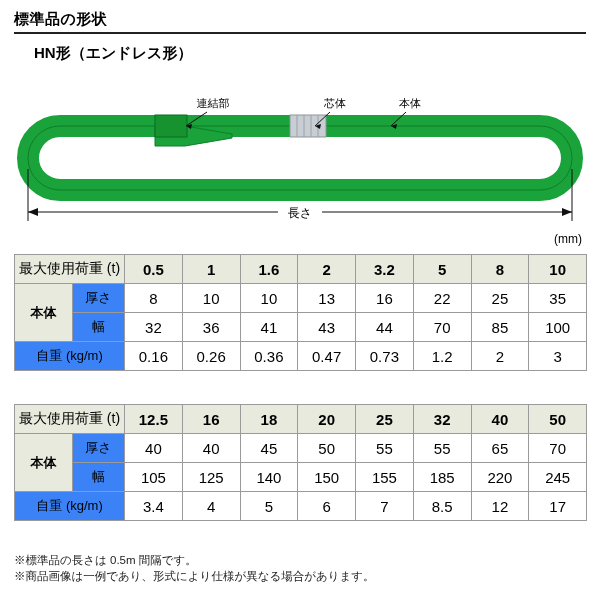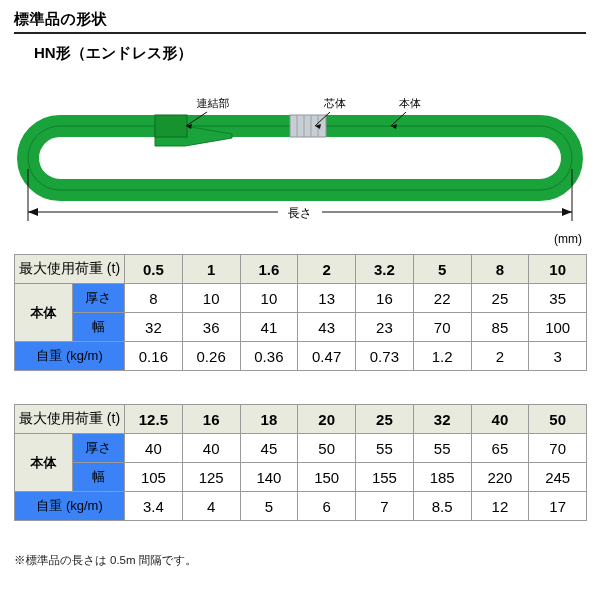--- a/index.html
+++ b/index.html
@@ -245,21 +245,21 @@
           <td class="val">22</td>
           <td class="val">25</td>
           <td class="val">35</td>
         </tr>
         <tr>
           <td class="rowlabel-sm">幅</td>
           <td class="val">32</td>
           <td class="val">36</td>
           <td class="val">41</td>
           <td class="val">43</td>
-          <td class="val">23</td>
+          <td class="val">44</td>
           <td class="val">70</td>
           <td class="val">85</td>
           <td class="val">100</td>
         </tr>
         <tr>
           <td class="rowlabel-sm" colspan="2">自重 (kg/m)</td>
           <td class="val">0.16</td>
           <td class="val">0.26</td>
           <td class="val">0.36</td>
           <td class="val">0.47</td>
@@ -331,15 +331,16 @@
           <td class="val">8.5</td>
           <td class="val">12</td>
           <td class="val">17</td>
         </tr>
       </tbody>
     </table>
   </div>
 
   <div class="notes">
     <div class="note-line">※標準品の長さは 0.5m 間隔です。</div>
+    <div class="note-line">※商品画像は一例であり、形式により仕様が異なる場合があります。</div>
   </div>
 
 </div>
 
 </body></html>

